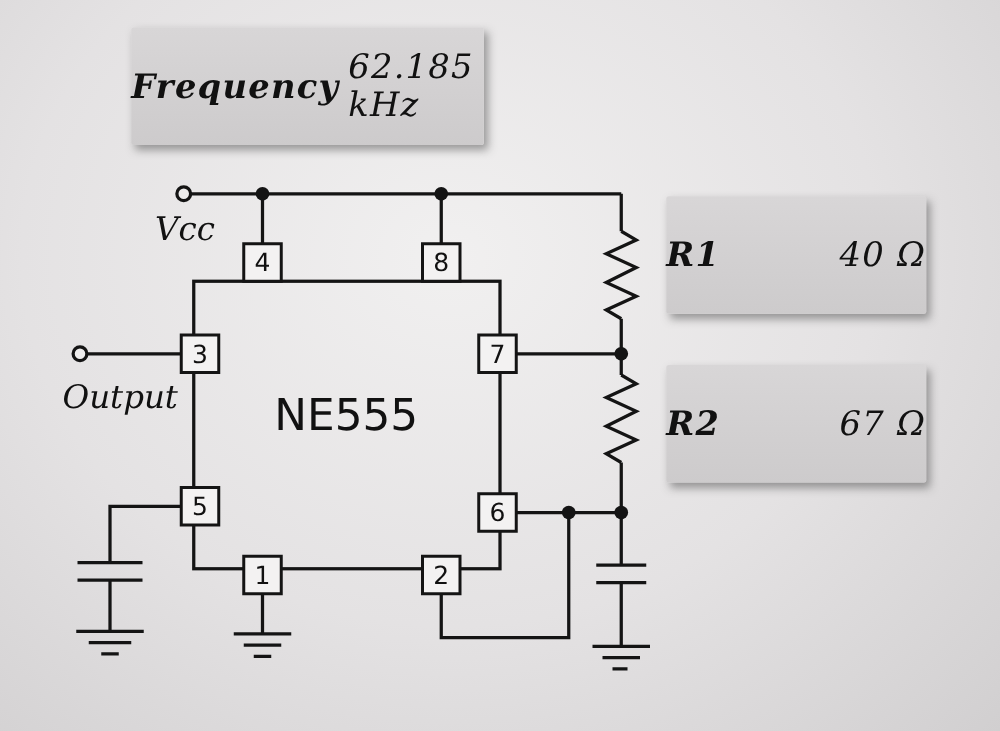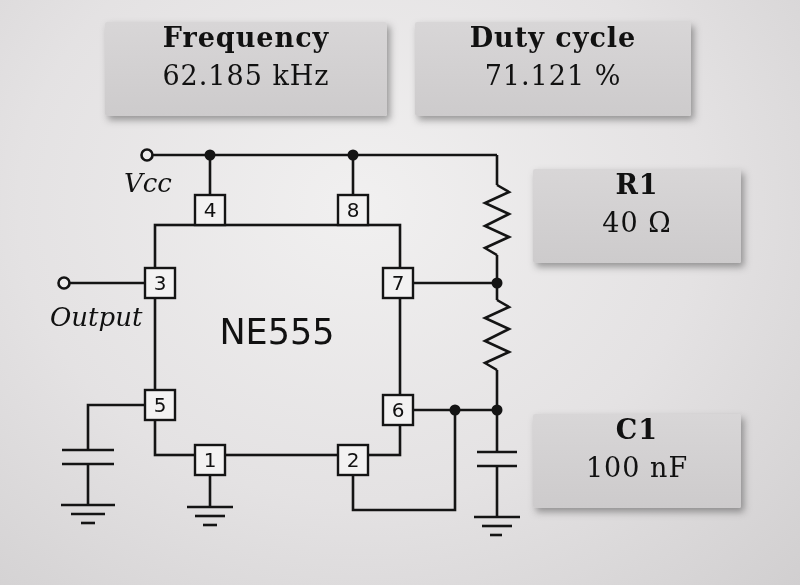--- a/index.html
+++ b/index.html
@@ -7,59 +7,55 @@
   .stage {
     position:relative; width:800px; height:585px; overflow:hidden;
     background: radial-gradient(ellipse at 45% 35%, #f1f0f0 0%, #e4e2e3 55%, #d1cfd0 100%);
     font-family:"DejaVu Serif", serif;
   }
   .panel {
     position:absolute;
     background:linear-gradient(180deg,#d8d6d7,#cdcbcc);
     box-shadow: 3px 4px 7px rgba(70,70,70,0.5);
     border-radius:2px;
-    display:flex; flex-direction:column; align-items:center; justify-content:flex-start;
-    gap:7px; color:#111; letter-spacing:1px;
+    display:flex; flex-direction:row; align-items:center; justify-content:space-between;
+    gap:7px; color:#111; font-style:italic; letter-spacing:1px;
   }
   .panel-label { font-size:27px; font-weight:600; }
   .panel-value { font-size:27px; font-weight:500; }
   .panel.freq { left:105px; top:22px;  width:282px; height:94px; }
   .panel.duty { left:415px; top:22px;  width:276px; height:94px; }
-  .panel.r1   { left:533px; top:169px; width:208px; height:94px; }
+  .panel.r1   { left:533px; top:157px; width:208px; height:94px; }
   .panel.r2   { left:533px; top:292px; width:208px; height:94px; }
   .panel.c1   { left:533px; top:414px; width:208px; height:94px; }
   svg.circuit { position:absolute; left:0; top:0; }
   .wire { stroke:#141414; stroke-width:2.6; fill:none; stroke-linejoin:miter; }
   .pinbox { fill:#f3f2f2; stroke:#141414; stroke-width:2.4; }
   .pinnum { font-family:"DejaVu Sans", sans-serif; font-size:20px; fill:#111; text-anchor:middle; }
   .chiptext { font-family:"DejaVu Sans", sans-serif; font-size:35px; fill:#111; text-anchor:middle; }
   .handtext { font-family:"DejaVu Serif", serif; font-style:italic; font-size:26px; fill:#111; }
   .dot { fill:#141414; stroke:none; }
   .terminal { fill:#eeeded; stroke:#141414; stroke-width:2.6; }
 </style>
 </head>
 <body>
 
 <div class="stage">
 
   <div class="panel freq">
     <div class="panel-label">Frequency</div>
     <div class="panel-value">62.185 kHz</div>
   </div>
-  <div class="panel duty">
-    <div class="panel-label">Duty cycle</div>
-    <div class="panel-value">71.121 %</div>
-  </div>
   <div class="panel r1">
     <div class="panel-label">R1</div>
     <div class="panel-value">40 Ω</div>
   </div>
-  <div class="panel c1">
-    <div class="panel-label">C1</div>
-    <div class="panel-value">100 nF</div>
+  <div class="panel r2">
+    <div class="panel-label">R2</div>
+    <div class="panel-value">67 Ω</div>
   </div>
 
   <svg class="circuit" width="800" height="585" viewBox="0 0 800 585">
 
     <g>
       <path class="wire" d="M152,155 H497"></path>
       <path class="wire" d="M210,155 V195"></path>
       <path class="wire" d="M353,155 V195"></path>
       <path class="wire" d="M497,155 V185"></path>
       <path class="wire" d="M497,255 V300"></path>

